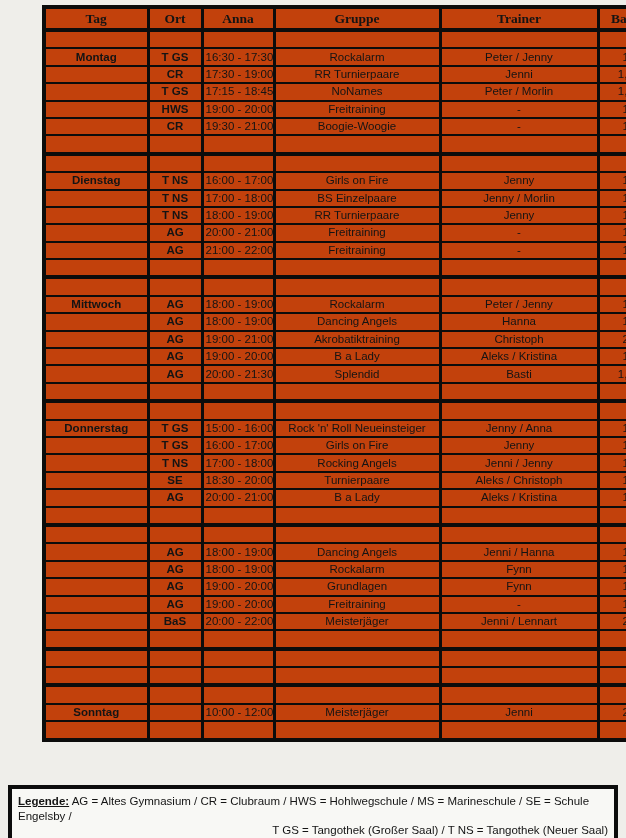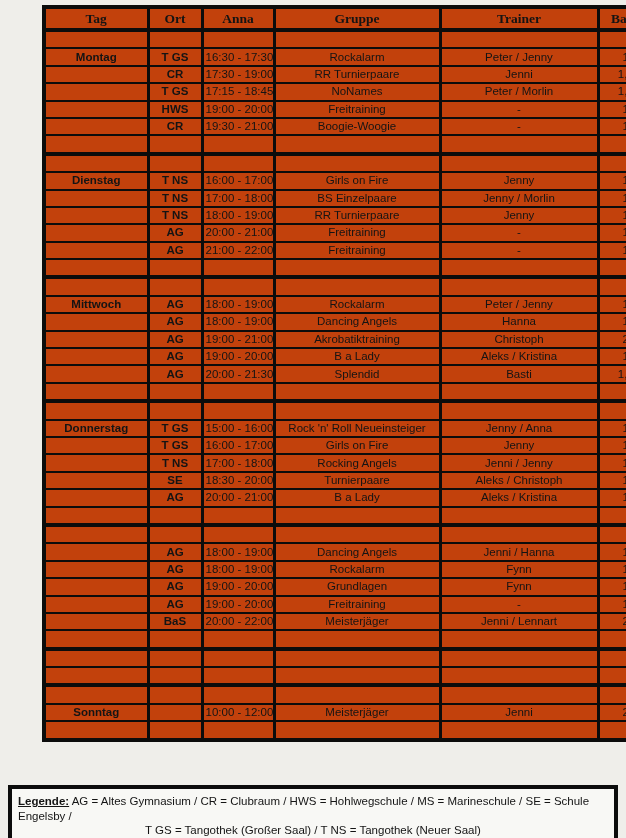--- a/index.html
+++ b/index.html
@@ -63,21 +63,21 @@
     width: 610px;
     box-sizing: border-box;
     border: 4px solid #0c0c0c;
     background: #f8f8f5;
     padding: 5px 6px 4px 6px;
     text-align: center;
     font-size: 11.5px;
     line-height: 14.5px;
   }
   .legend-line1 { text-align: left; }
-  .legend-line2 { text-align: center; }
+  .legend-line2 { text-align: right; }
   .legend-label { font-weight: bold; text-decoration: underline; }
 </style>
 </head>
 <body>
 
 <table class="schedule-table">
   <colgroup>
     <col style="width:104px">
     <col style="width:54px">
     <col style="width:72px">

